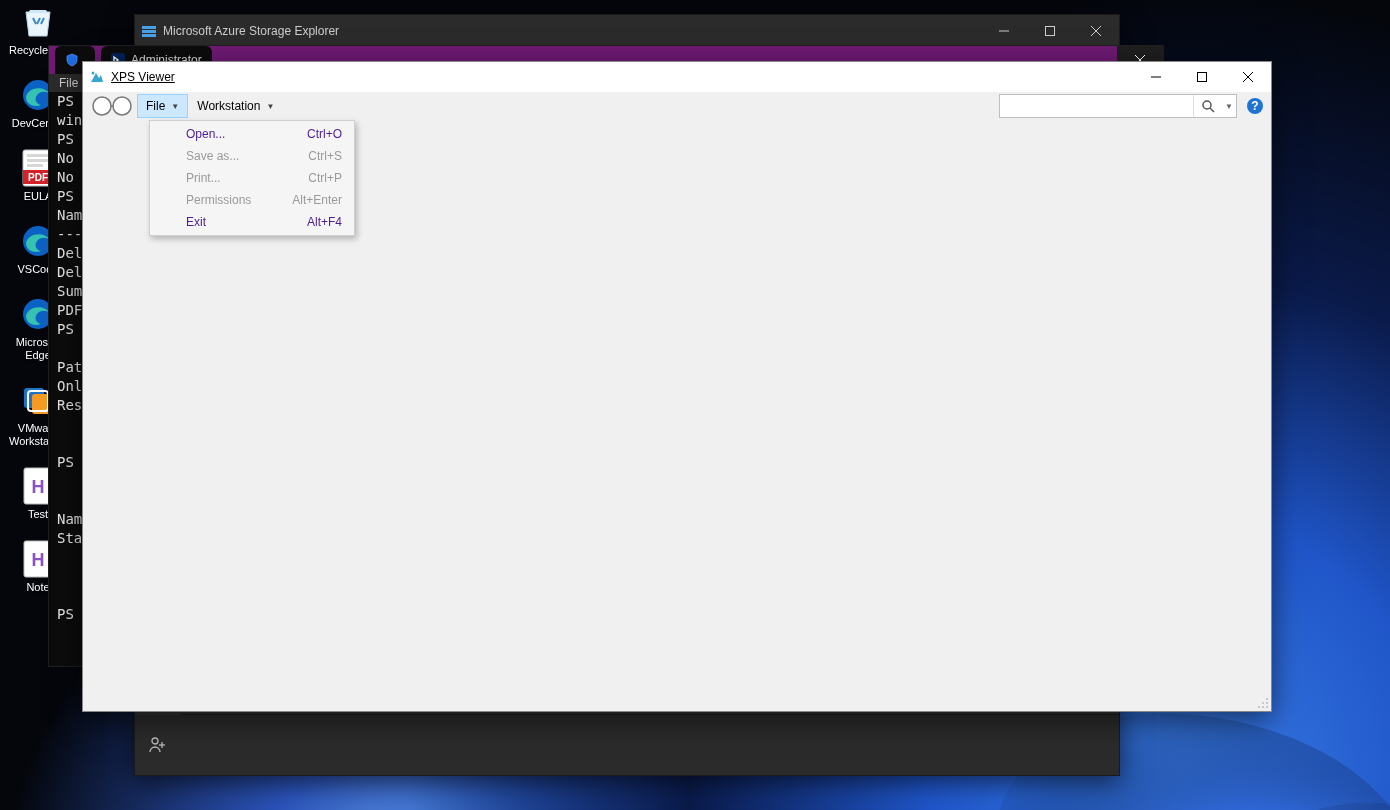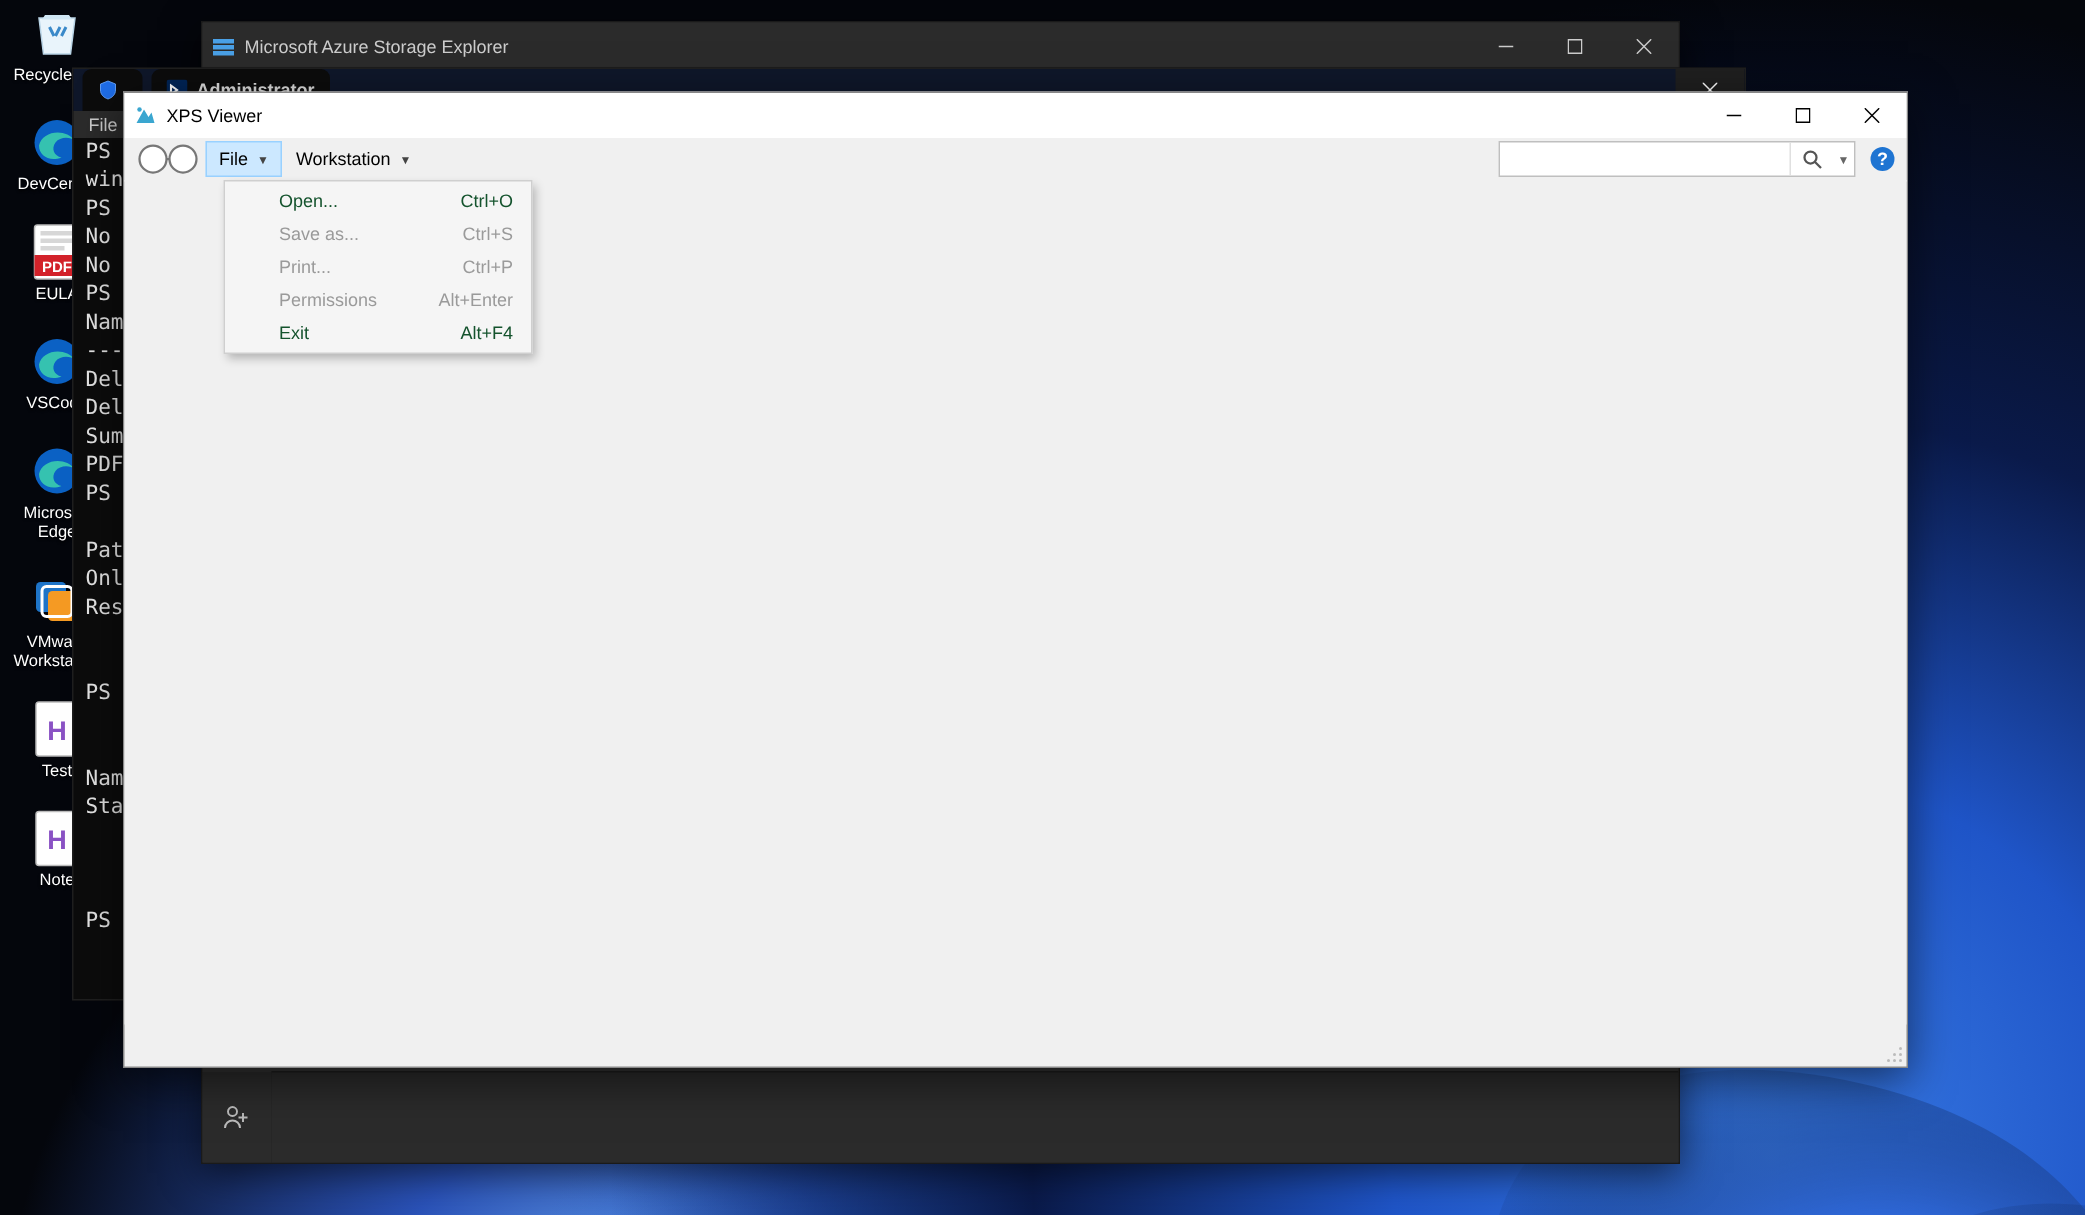--- a/index.html
+++ b/index.html
@@ -22,33 +22,33 @@
   .az-title .ic{width:28px;display:flex;align-items:center;justify-content:center;}
   .az-title .t{flex:0 0 auto;font-size:12px;}
   .az-title .sp{flex:1;}
   .az-btn{width:46px;height:32px;display:flex;align-items:center;justify-content:center;color:#ccc;}
   .az-left{position:absolute;left:0;top:700px;width:46px;height:60px;background:#2b2b2b;border-right:1px solid #1e1e1e;display:flex;align-items:center;justify-content:center;}
   .az-status{position:absolute;left:46px;right:0;bottom:0;height:60px;background:#2b2b2b;border-top:1px solid #1e1e1e;}
   .az-body{position:absolute;left:0;top:32px;right:0;bottom:60px;background:#333;}
 
   
   .win-ps{position:absolute;left:48px;top:45px;width:1114px;height:620px;background:#0c0c0c;border:1px solid #1f1f1f;}
-  .ps-title{height:28px;background:#0f172a;display:flex;align-items:center;font-weight:bold;}
+  .ps-title{height:28px;background:#701a75;display:flex;align-items:center;}
   .ps-tab{height:28px;padding:0 10px;display:flex;align-items:center;color:#ddd;background:#0c0c0c;margin-left:6px;border-top-left-radius:6px;border-top-right-radius:6px;}
   .ps-tab .shd{width:14px;height:14px;margin-right:6px;}
   .ps-tab-adm{background:#0c0c0c;}
   .ps-menu{height:18px;background:#2b2b2b;color:#ccc;display:flex;align-items:center;gap:12px;padding-left:10px;font-size:12px;overflow:hidden;}
   .ps-body{position:absolute;left:8px;right:8px;top:46px;bottom:8px;color:#e6e6e6;font-family:Consolas,monospace;font-size:14px;line-height:19px;white-space:pre;overflow:hidden;}
   .ps-close{position:absolute;right:0;top:0;width:46px;height:28px;background:#1f1f1f;color:#fff;display:flex;align-items:center;justify-content:center;}
 
   
   .win-xps{position:absolute;left:82px;top:61px;width:1188px;height:649px;background:#f0f0f0;border:1px solid #888;box-shadow:0 8px 28px rgba(0,0,0,0.55);}
   .xps-title{height:30px;display:flex;align-items:center;background:#fff;}
   .xps-title .ic{width:28px;display:flex;align-items:center;justify-content:center;}
-  .xps-title .t{font-size:12px;color:#000;}
+  .xps-title .t{font-size:12px;color:#000;text-decoration:underline;}
   .xps-title .sp{flex:1;}
   .tbtn{width:46px;height:30px;display:flex;align-items:center;justify-content:center;color:#000;}
 
   .xps-toolbar{height:28px;background:#f0f0f0;border-bottom:1px solid #e0e0e0;display:flex;align-items:center;padding:0 4px;}
   .goggles{width:50px;display:flex;align-items:center;justify-content:center;gap:-2px;}
   .tool-menu{height:22px;padding:0 8px;display:flex;align-items:center;gap:6px;color:#000;border:1px solid transparent;}
   .tool-menu.active{background:#cce8ff;border:1px solid #99d1ff;}
   .tool-menu .dd{font-size:8px;color:#444;}
   .search-box{margin-left:auto;width:236px;height:22px;background:#fff;border:1px solid #bfbfbf;display:flex;align-items:center;}
   .search-box input{flex:1;border:none;outline:none;font-size:12px;padding:0 4px;background:transparent;}
@@ -62,21 +62,21 @@
   .xps-status .lbl{padding:0 6px;}
   .xps-status .pgbox{width:62px;height:18px;background:#fff;border:1px solid #c8c8c8;margin-right:10px;}
   .ud{width:16px;height:16px;margin:0 2px;color:#888;}
   .zoom{margin-left:auto;margin-right:12px;display:flex;align-items:center;}
   .zoom .track{width:130px;height:3px;background:#c8c8c8;position:relative;}
   .zoom .thumb{position:absolute;left:0;top:-6px;width:10px;height:16px;background:#dcdcdc;border:1px solid #8a8a8a;border-radius:2px;}
   .resize-grip{position:absolute;right:2px;bottom:2px;width:12px;height:12px;opacity:.5;}
 
   
   .dropdown{position:absolute;left:66px;top:58px;width:200px;background:#f5f5f5;border:1px solid #cfcfcf;box-shadow:2px 3px 6px rgba(0,0,0,0.25);padding:2px;}
-  .dd-item{height:22px;display:flex;align-items:center;padding:0 10px 0 34px;position:relative;color:#14532d;}
+  .dd-item{height:22px;display:flex;align-items:center;padding:0 10px 0 34px;position:relative;color:#4c1d95;}
   .dd-item.disabled{color:#9a9a9a;}
   .dd-item .sc{margin-left:auto;font-size:12px;text-align:center;}
 </style>
 </head>
 <body>
 
 <div class="wallpaper"></div>
 <svg class="bloom" viewBox="0 0 900 760">
   <defs>
     <radialGradient id="g1" cx="60%" cy="60%" r="70%">

